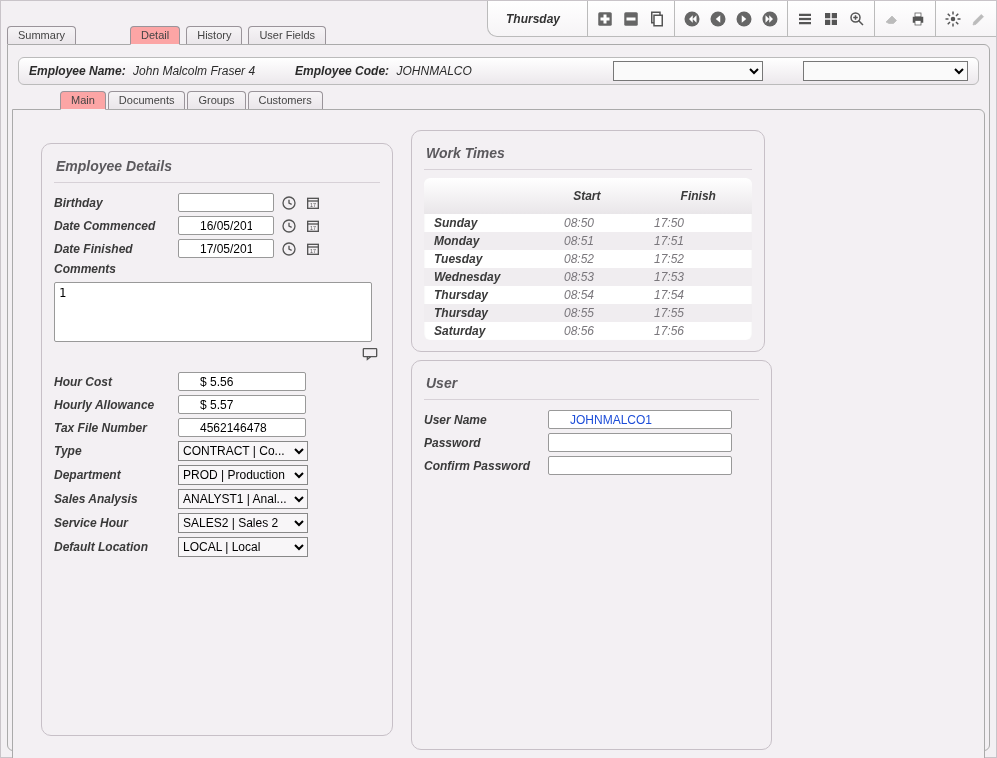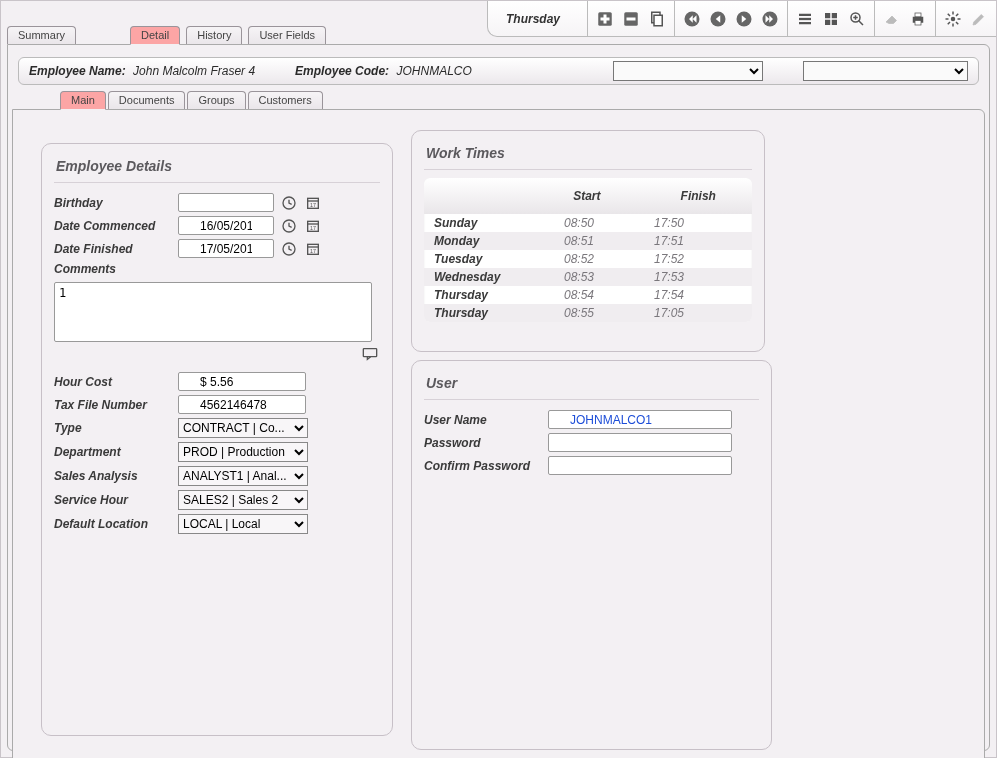--- a/index.html
+++ b/index.html
@@ -448,20 +448,24 @@
                 </svg></div>
           </div>
 
           <div style="height:6px"></div>
 
           <div class="frow">
             <div class="flabel">Hour Cost</div>
             <input type="text" class="money-input" value="$ 5.56" style="">
           </div>
           <div class="frow">
+            <div class="flabel">Hourly Allowance</div>
+            <input type="text" class="money-input" value="$ 5.57" style="">
+          </div>
+          <div class="frow">
             <div class="flabel">Tax File Number</div>
             <input type="text" class="num-input" value="4562146478" style="">
           </div>
           <div class="frow">
             <div class="flabel">Type</div>
             <select><option>CONTRACT | Co...</option></select>
           </div>
           <div class="frow">
             <div class="flabel">Department</div>
             <select><option>PROD | Production</option></select>
@@ -511,21 +515,26 @@
                   <div class="wt-finish">17:53</div>
                 </div>
                 <div class="wt-row">
                   <div class="wt-day">Thursday</div>
                   <div class="wt-start">08:54</div>
                   <div class="wt-finish">17:54</div>
                 </div>
                 <div class="wt-row">
                   <div class="wt-day">Thursday</div>
                   <div class="wt-start">08:55</div>
-                  <div class="wt-finish">17:05</div>
+                  <div class="wt-finish">17:55</div>
+                </div>
+                <div class="wt-row">
+                  <div class="wt-day">Saturday</div>
+                  <div class="wt-start">08:56</div>
+                  <div class="wt-finish">17:56</div>
                 </div>
               </div>
           </div>
         </div>
 
         <div class="section sec-user">
           <div class="sec-title">User</div>
           <div class="sec-divider"></div>
           <div class="frow">
             <div class="flabel">User Name</div>

